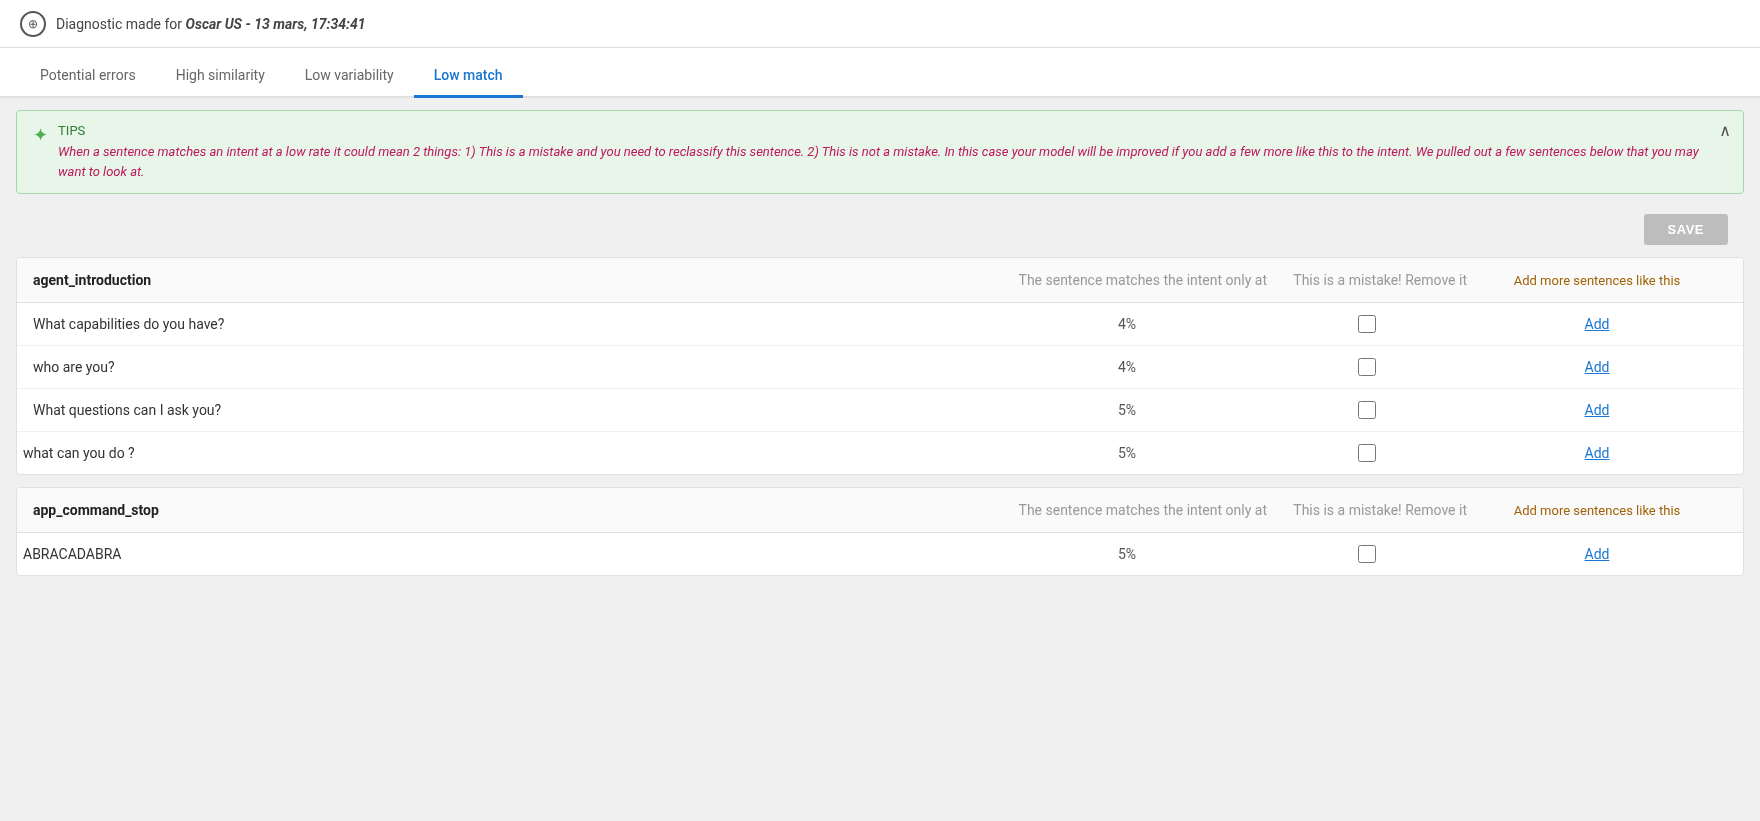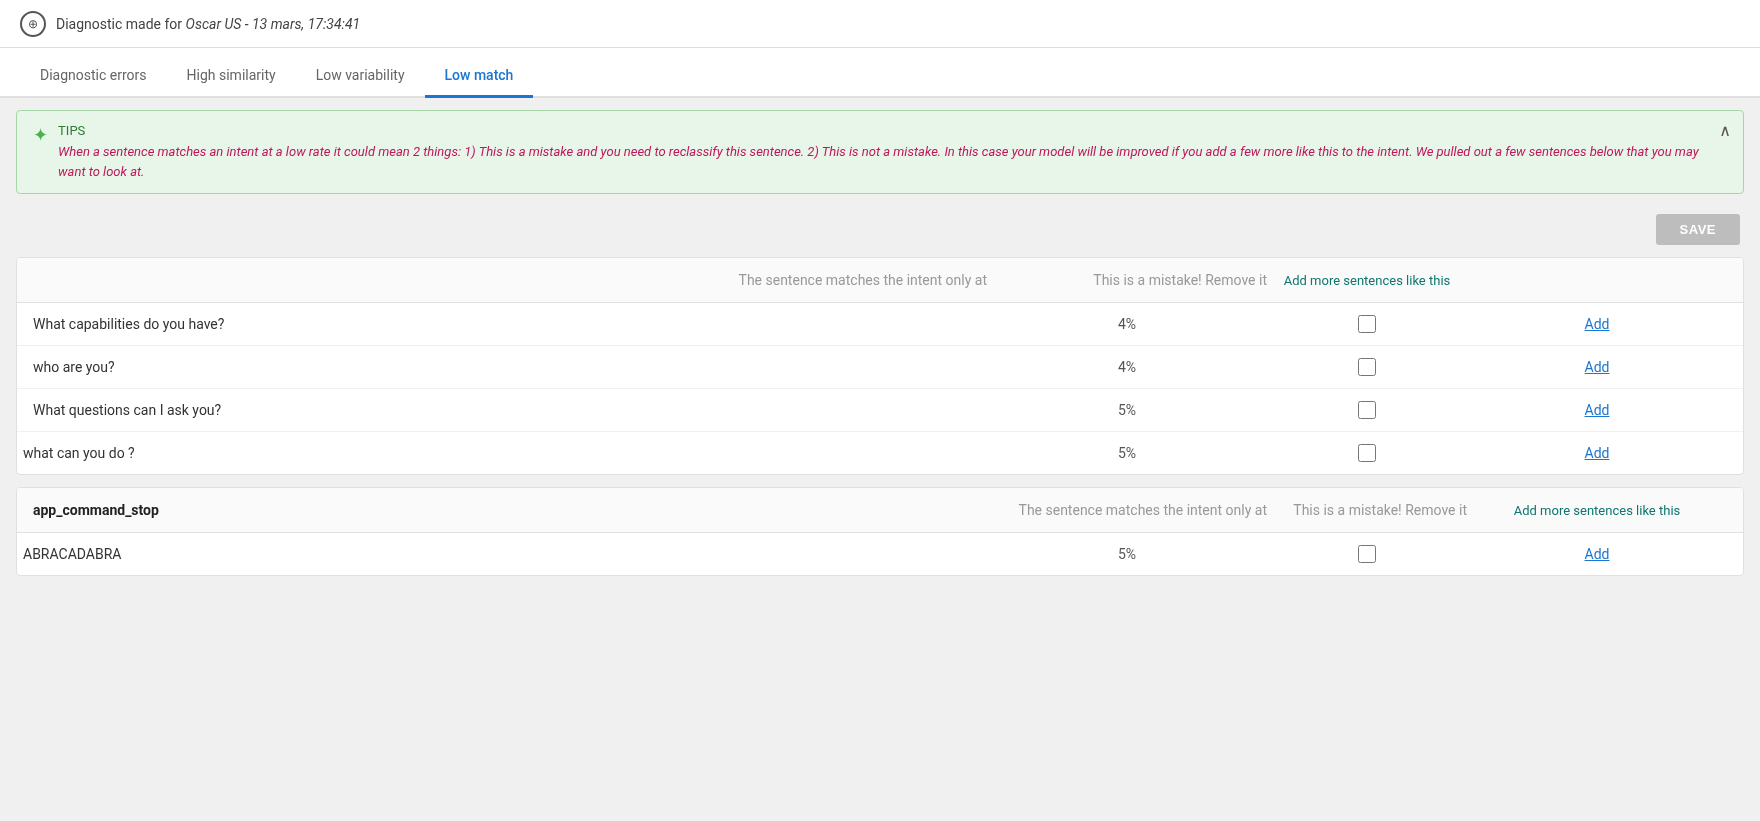--- a/index.html
+++ b/index.html
@@ -32,21 +32,21 @@
       color: #555;
     }
 
     .top-bar-title {
       font-size: 14px;
       color: #444;
     }
 
     .top-bar-title em {
       font-style: italic;
-      font-weight: 400;
+      font-weight: 700;
     }
 
     .tabs-bar {
       background: #fff;
       border-bottom: 2px solid #e0e0e0;
       padding: 0 20px;
       display: flex;
       align-items: flex-end;
       height: 50px;
     }
@@ -109,21 +109,21 @@
       top: 10px;
       right: 12px;
       cursor: pointer;
       color: #555;
       font-size: 16px;
     }
 
     .save-row {
       display: flex;
       justify-content: flex-end;
-      padding: 8px 20px;
+      padding: 8px 32px;
       margin-bottom: 4px;
     }
 
     .save-button {
       background: #bdbdbd;
       color: #fff;
       border: none;
       padding: 8px 24px;
       font-size: 13px;
       font-weight: 600;
@@ -156,21 +156,21 @@
     }
 
     .col-header {
       font-size: 14px;
       color: #999;
       text-align: right;
     }
 
     .col-header-right {
       font-size: 13px;
-      color: #0f766e;
+      color: #a16207;
       text-align: center;
     }
 
     .intent-row {
       display: grid;
       grid-template-columns: 1fr 280px 200px 260px;
       align-items: center;
       padding: 12px 16px;
       border-bottom: 1px solid #f0f0f0;
     }
@@ -220,21 +220,21 @@
 <body>
 
 <div class="top-bar">
   <div class="top-bar-icon">⊕</div>
   <div class="top-bar-title">
     <span>Diagnostic made for </span><em>Oscar US - 13 mars, 17:34:41</em>
   </div>
 </div>
 
 <div class="tabs-bar">
-  <div class="tab">Diagnostic errors</div>
+  <div class="tab">Potential errors</div>
   <div class="tab">High similarity</div>
   <div class="tab">Low variability</div>
   <div class="tab active">Low match</div>
 </div>
 
 <div class="main-content">
 
   <div class="tips-banner">
     <div class="tips-icon">✦</div>
     <div class="tips-content">
@@ -243,20 +243,21 @@
     </div>
     <div class="tips-collapse">∧</div>
   </div>
 
   <div class="save-row">
     <button class="save-button">SAVE</button>
   </div>
 
   <div class="intent-section">
     <div class="intent-header">
+      <div class="intent-name">agent_introduction</div>
       <div class="col-header">The sentence matches the intent only at</div>
       <div class="col-header">This is a mistake! Remove it</div>
       <div class="col-header-right">Add more sentences like this</div>
     </div>
 
     <div class="intent-row">
       <div class="sentence-text">What capabilities do you have?</div>
       <div class="match-percent">4%</div>
       <div class="mistake-checkbox">
         <input type="checkbox" style="">

